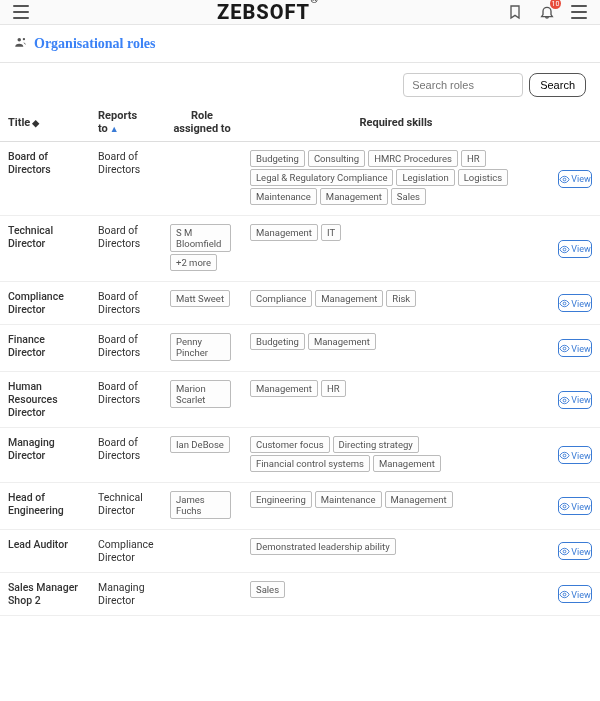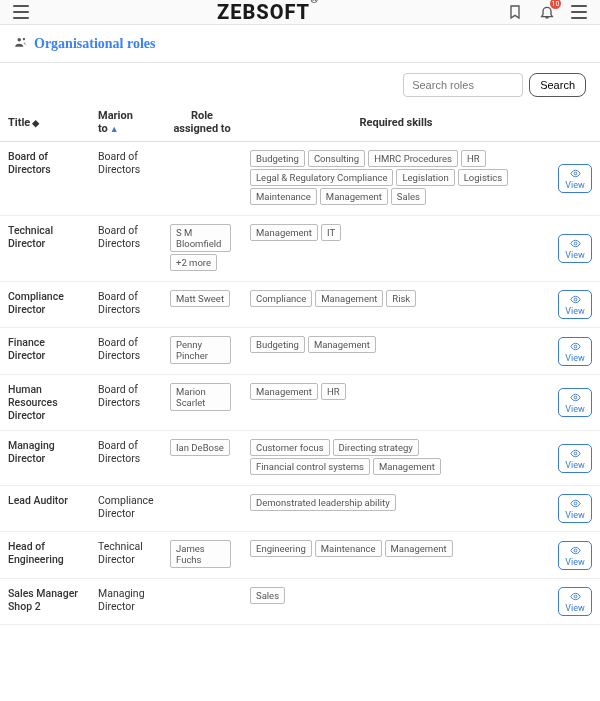--- a/index.html
+++ b/index.html
@@ -98,21 +98,20 @@
     border: 1px solid #bbb;
     border-radius: 2px;
     padding: 2px 5px;
     margin: 0 3px 2px 0;
     font-size: 9.5px;
     color: #555;
     background: #fdfdfd;
   }
   .view-btn {
     display: inline-flex;
-    flex-direction: column;
     align-items: center;
     justify-content: center;
     border: 1px solid #3a7bd5;
     border-radius: 5px;
     width: 34px;
     padding: 3px 0 2px;
     color: #3a7bd5;
     font-size: 9px;
     cursor: pointer;
     gap: 1px;
@@ -177,21 +176,21 @@
   <button class="search-btn">Search</button>
 </div>
 
 <table>
   <thead>
     <tr>
       <th>
         <span>Title</span><span class="sort-caret">◆</span>
       </th>
       <th>
-        <span>Marion to</span><span class="sort-caret" style="color:#3a7bd5">▲</span>
+        <span>Reports to</span><span class="sort-caret" style="color:#3a7bd5">▲</span>
       </th>
       <th class="center">Role assigned to</th>
       <th class="center">Required skills</th>
       <th></th>
     </tr>
   </thead>
   <tbody id="table-body">
       <tr>
         <td class="title-cell">Board of Directors</td>
         <td class="reports-cell">Board of Directors</td>
@@ -264,46 +263,46 @@
         <td class="skills-cell"><span class="tag">Customer focus</span><span class="tag">Directing strategy</span><span class="tag">Financial control systems</span><span class="tag">Management</span></td>
         <td class="action-cell"><div class="view-btn">
             <svg viewBox="0 0 24 24" fill="none" stroke="currentColor" stroke-width="2">
               <circle cx="12" cy="12" r="3"></circle>
               <path d="M2 12s3-7 10-7 10 7 10 7-3 7-10 7-10-7-10-7z"></path>
             </svg>
             <span>View</span>
           </div></td>
       </tr>
       <tr>
+        <td class="title-cell">Head of Engineering</td>
+        <td class="reports-cell">Technical Director</td>
+        <td class="assigned-cell"><span class="tag">James Fuchs</span></td>
+        <td class="skills-cell"><span class="tag">Engineering</span><span class="tag">Maintenance</span><span class="tag">Management</span></td>
+        <td class="action-cell"><div class="view-btn">
+            <svg viewBox="0 0 24 24" fill="none" stroke="currentColor" stroke-width="2">
+              <circle cx="12" cy="12" r="3"></circle>
+              <path d="M2 12s3-7 10-7 10 7 10 7-3 7-10 7-10-7-10-7z"></path>
+            </svg>
+            <span>View</span>
+          </div></td>
+      </tr>
+      <tr>
         <td class="title-cell">Lead Auditor</td>
         <td class="reports-cell">Compliance Director</td>
         <td class="assigned-cell"></td>
         <td class="skills-cell"><span class="tag">Demonstrated leadership ability</span></td>
         <td class="action-cell"><div class="view-btn">
             <svg viewBox="0 0 24 24" fill="none" stroke="currentColor" stroke-width="2">
               <circle cx="12" cy="12" r="3"></circle>
               <path d="M2 12s3-7 10-7 10 7 10 7-3 7-10 7-10-7-10-7z"></path>
             </svg>
             <span>View</span>
           </div></td>
       </tr>
       <tr>
-        <td class="title-cell">Head of Engineering</td>
-        <td class="reports-cell">Technical Director</td>
-        <td class="assigned-cell"><span class="tag">James Fuchs</span></td>
-        <td class="skills-cell"><span class="tag">Engineering</span><span class="tag">Maintenance</span><span class="tag">Management</span></td>
-        <td class="action-cell"><div class="view-btn">
-            <svg viewBox="0 0 24 24" fill="none" stroke="currentColor" stroke-width="2">
-              <circle cx="12" cy="12" r="3"></circle>
-              <path d="M2 12s3-7 10-7 10 7 10 7-3 7-10 7-10-7-10-7z"></path>
-            </svg>
-            <span>View</span>
-          </div></td>
-      </tr>
-      <tr>
         <td class="title-cell">Sales Manager Shop 2</td>
         <td class="reports-cell">Managing Director</td>
         <td class="assigned-cell"></td>
         <td class="skills-cell"><span class="tag">Sales</span></td>
         <td class="action-cell"><div class="view-btn">
             <svg viewBox="0 0 24 24" fill="none" stroke="currentColor" stroke-width="2">
               <circle cx="12" cy="12" r="3"></circle>
               <path d="M2 12s3-7 10-7 10 7 10 7-3 7-10 7-10-7-10-7z"></path>
             </svg>
             <span>View</span>

